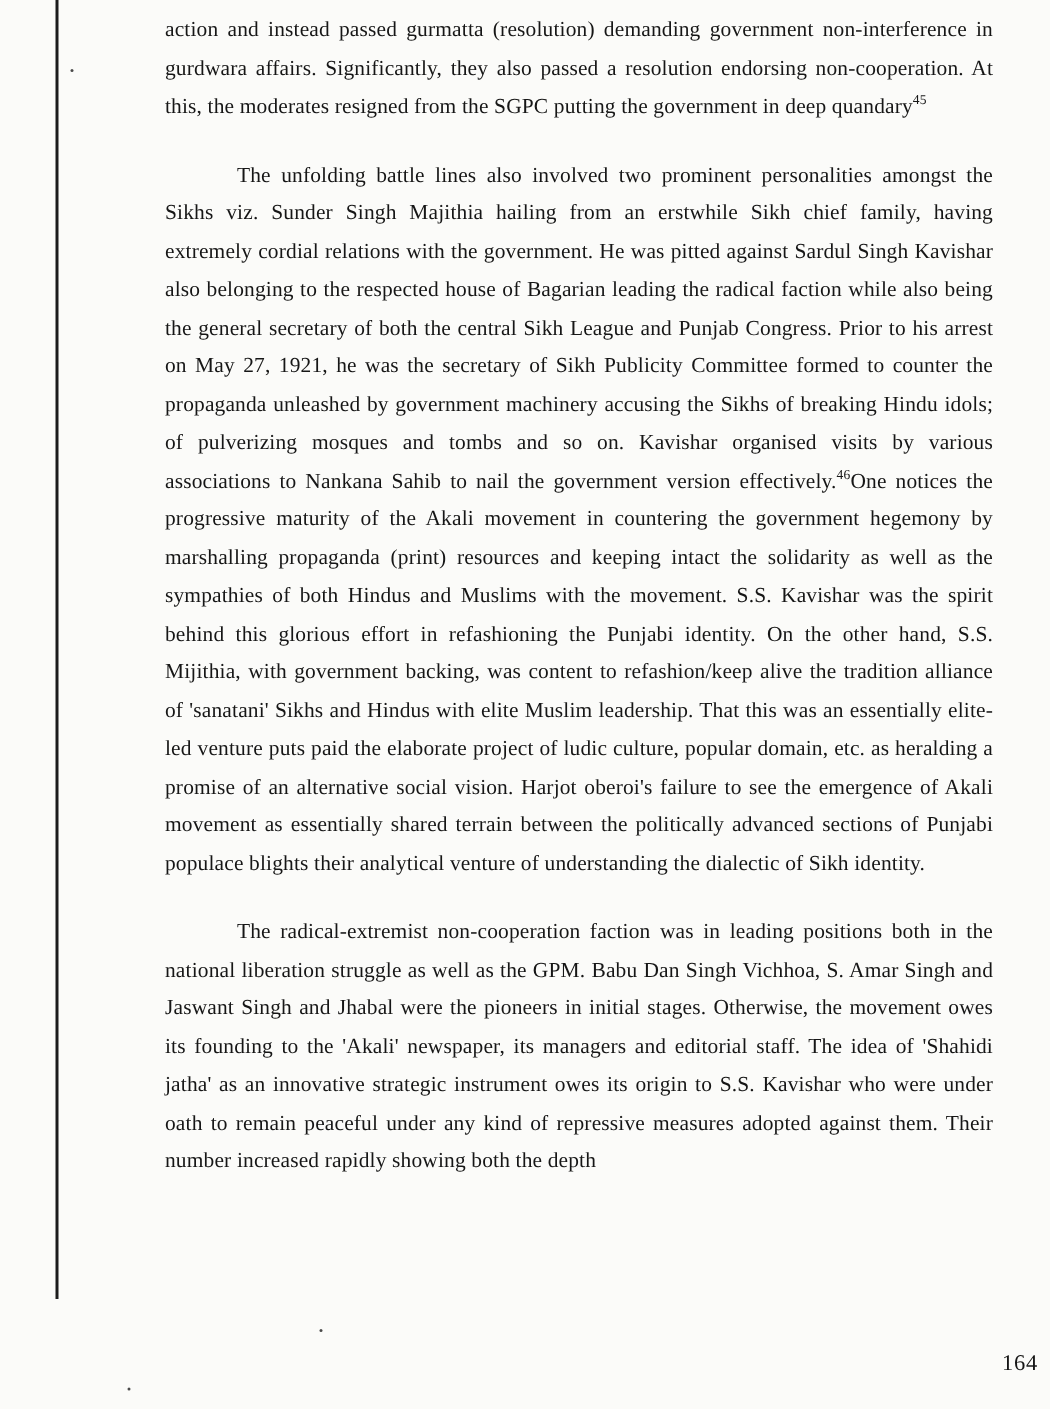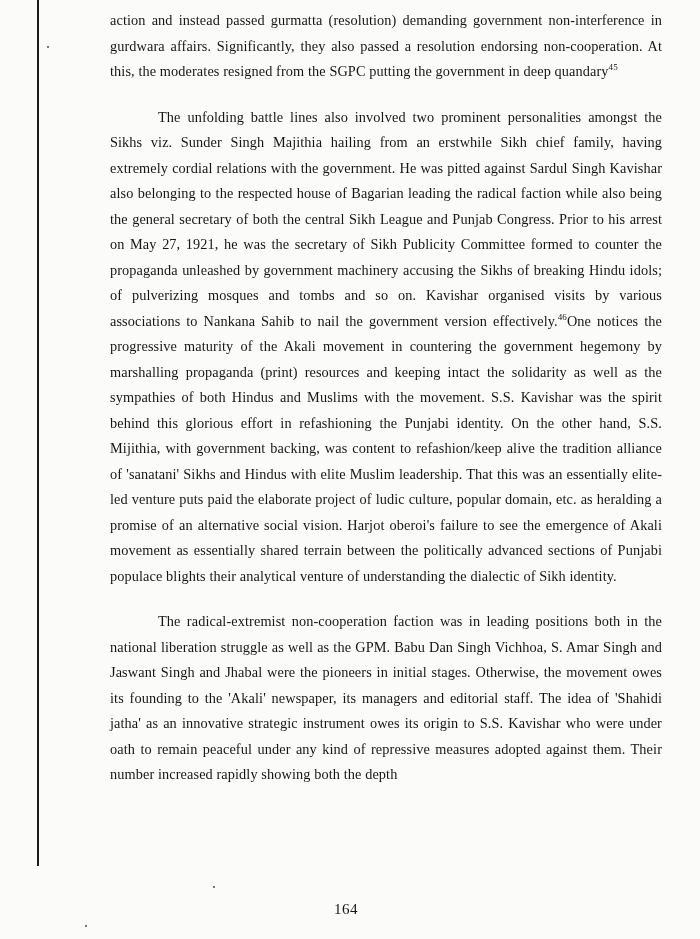--- a/index.html
+++ b/index.html
@@ -74,21 +74,21 @@
   .footnote-line sup {
     font-size: 8.5px;
     top: -4px;
     margin-right: 3px;
   }
   .page-number {
     position: absolute;
     left: 0;
     top: 901px;
     width: 692px;
-    text-align: center;
+    text-align: right;
     font-size: 15px;
     letter-spacing: 0.5px;
   }
   .speck {
     position: absolute;
     background: #4a4a4a;
     border-radius: 50%;
   }
   .speck.s1 { left: 47px;  top: 46px;  width: 2px; height: 2px; }
   .speck.s2 { left: 213px; top: 886px; width: 2px; height: 2px; }

